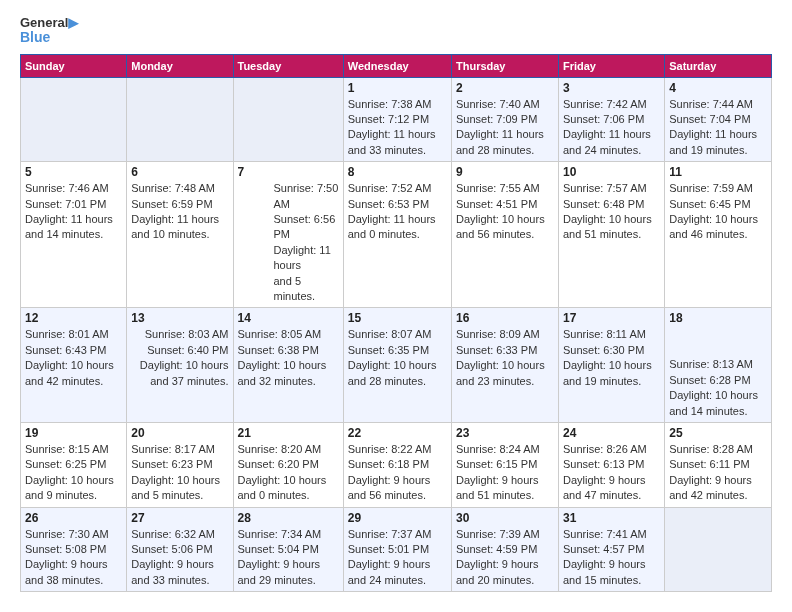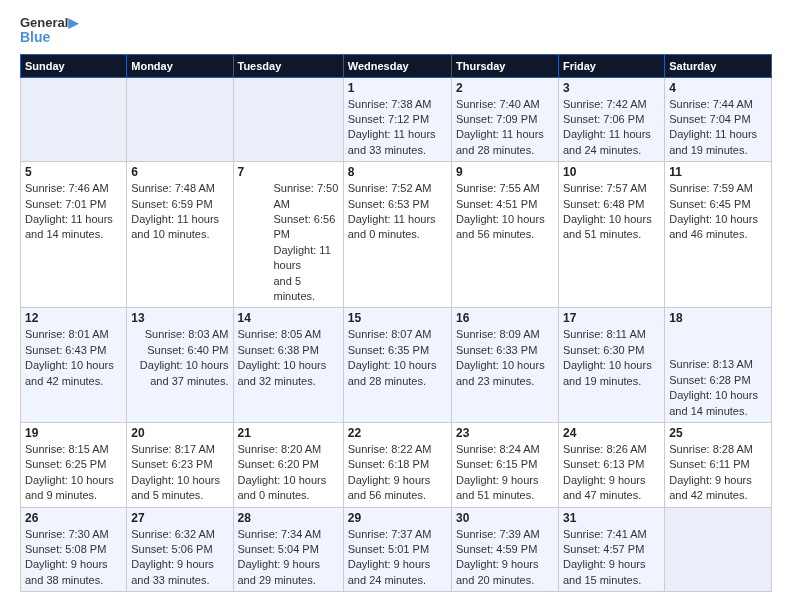--- a/index.html
+++ b/index.html
@@ -39,21 +39,21 @@
     .subtitle {
       font-size: 16px;
       color: #555;
     }
     .calendar {
       width: 100%;
       border-collapse: collapse;
       border: 1px solid #ccc;
     }
     .calendar th {
-      background: #0f172a;
+      background: #be185d;
       color: #fff;
       font-size: 11px;
       font-weight: bold;
       padding: 5px 4px;
       text-align: left;
       border: 1px solid #2a5aaa;
     }
     .calendar td {
       vertical-align: top;
       border: 1px solid #ccc;

